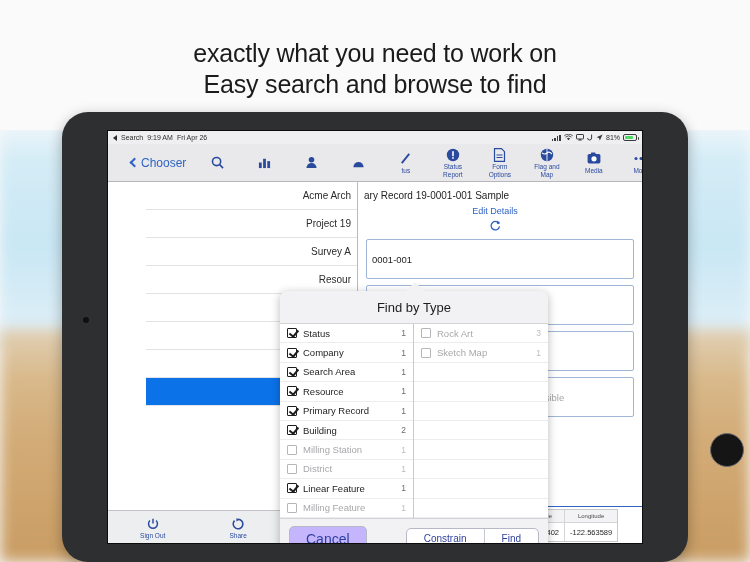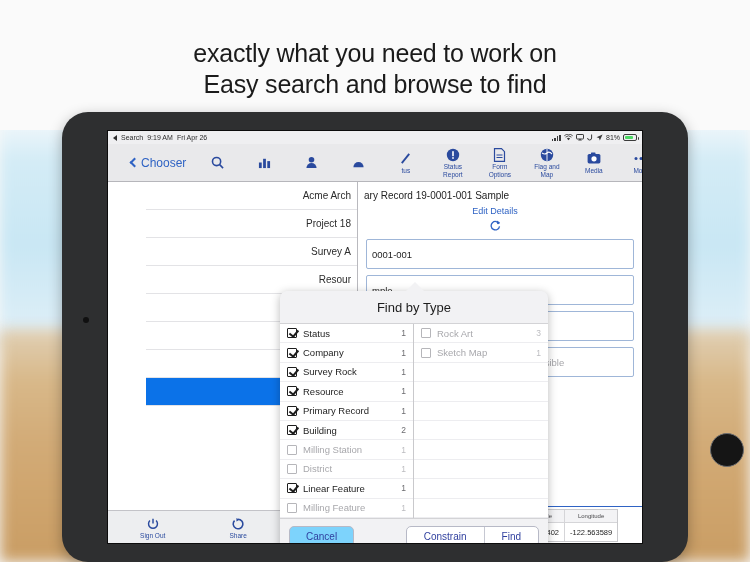--- a/index.html
+++ b/index.html
@@ -133,21 +133,21 @@
   .lt-item .lt-ico { height: 14px; display:flex; align-items:center; }
 
   #right-pane { flex: 1; background: #fff; display: flex; flex-direction: column; position: relative; }
   #rp-title { font-size: 10px; color: #1d1d1d; padding: 8px 10px 2px 6px; white-space: nowrap; }
   #rp-edit {
     display: flex; align-items: center; justify-content: flex-end; gap: 4px;
     padding: 3px 10px 6px 0; color: #2f63c4; font-size: 9px; flex-direction: column;
   }
   .rp-fields { padding: 0 8px; display: flex; flex-direction: column; gap: 6px; }
   .rp-field {
-    height: 30px; border: 1px solid #9fb6d8; border-radius: 2px;
+    height: 40px; border: 1px solid #9fb6d8; border-radius: 2px;
     display: flex; align-items: center; padding: 0 5px; font-size: 9.5px; color: #1d1d1d;
     background: #fff;
   }
   .rp-field.ph { color: #a5a5a9; border-bottom-width: 1px; }
   .rp-spacer { flex: 1; }
 
   
   #utm-bar {
     border-top: 1px solid #2f63c4; display: flex; align-items: stretch;
     height: 38px; padding: 2px 4px; background: #fff;
@@ -205,22 +205,22 @@
   .cbx.on::after {
     content: ''; position: absolute; left: 2.5px; top: -1px; width: 3.5px; height: 7px;
     border-right: 2px solid #1d1d1d; border-bottom: 2px solid #1d1d1d;
     transform: rotate(40deg);
   }
   #pop-buttons {
     display: flex; align-items: center; justify-content: space-between;
     padding: 7px 9px 9px;
   }
   #cancel-btn {
-    padding: 4px 16px; font-size: 10px; color: #2f3f9e;
-    background: #7dd3fc; border: 1px solid #b7b9c6; border-radius: 5px;
+    padding: 4px 16px; font-size: 14px; color: #2f3f9e;
+    background: #c4b5fd; border: 1px solid #b7b9c6; border-radius: 5px;
   }
   #seg-control {
     display: flex; border: 1px solid #b7b9c6; border-radius: 5px; overflow: hidden;
     background: #fff;
     text-align: right;
   }
   #seg-control > div { padding: 4px 17px; font-size: 10px; color: #2f3f9e; }
   #seg-control > div + div { border-left: 1px solid #c6c8d2; }
 </style>
 </head>
@@ -382,21 +382,21 @@
     </div>
 
     <div id="split">
 
       <div id="left-pane">
         <div id="left-list">
             <div class="lrow">
               <span>Acme Arch</span>
             </div>
             <div class="lrow">
-              <span>Project 18</span>
+              <span>Project 19</span>
             </div>
             <div class="lrow">
               <span>Survey A</span>
             </div>
             <div class="lrow">
               <span>Resour</span>
             </div>
             <div class="lrow">
               <span>Buildir</span>
             </div>
@@ -514,21 +514,21 @@
               <span class="lbl">Status</span>
               <span class="cnt">1</span>
             </div>
             <div class="pl-row">
               <span class="cbx on"></span>
               <span class="lbl">Company</span>
               <span class="cnt">1</span>
             </div>
             <div class="pl-row">
               <span class="cbx on"></span>
-              <span class="lbl">Survey Rock</span>
+              <span class="lbl">Search Area</span>
               <span class="cnt">1</span>
             </div>
             <div class="pl-row">
               <span class="cbx on"></span>
               <span class="lbl">Resource</span>
               <span class="cnt">1</span>
             </div>
             <div class="pl-row">
               <span class="cbx on"></span>
               <span class="lbl">Primary Record</span>

